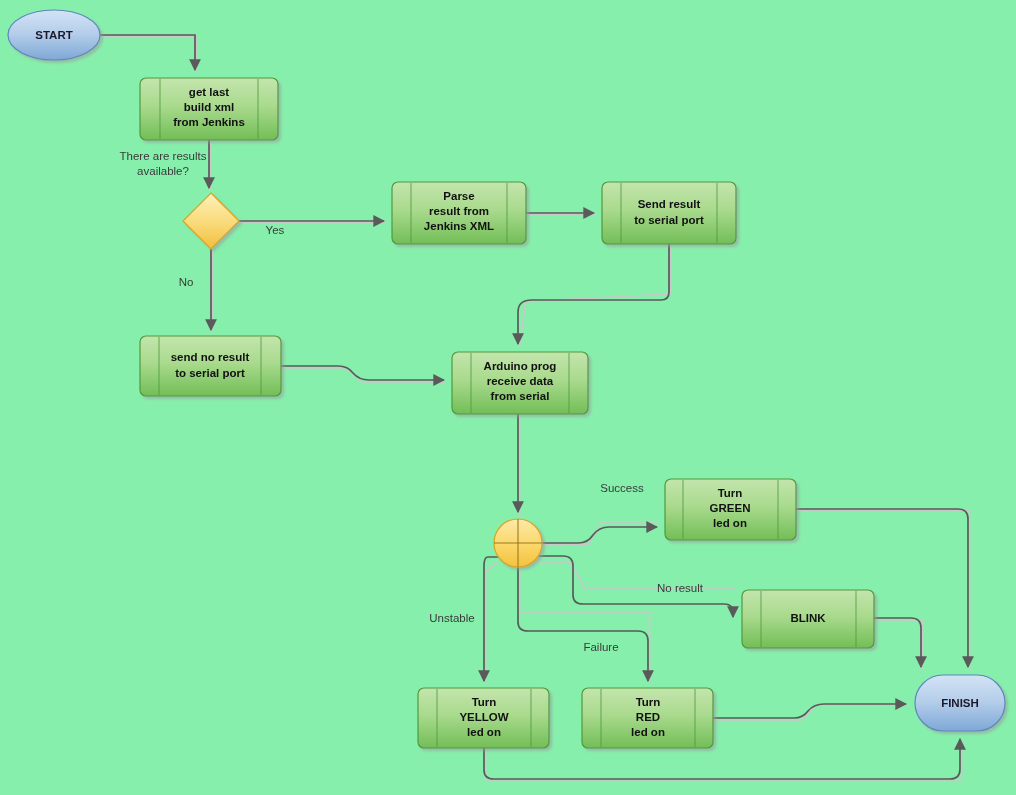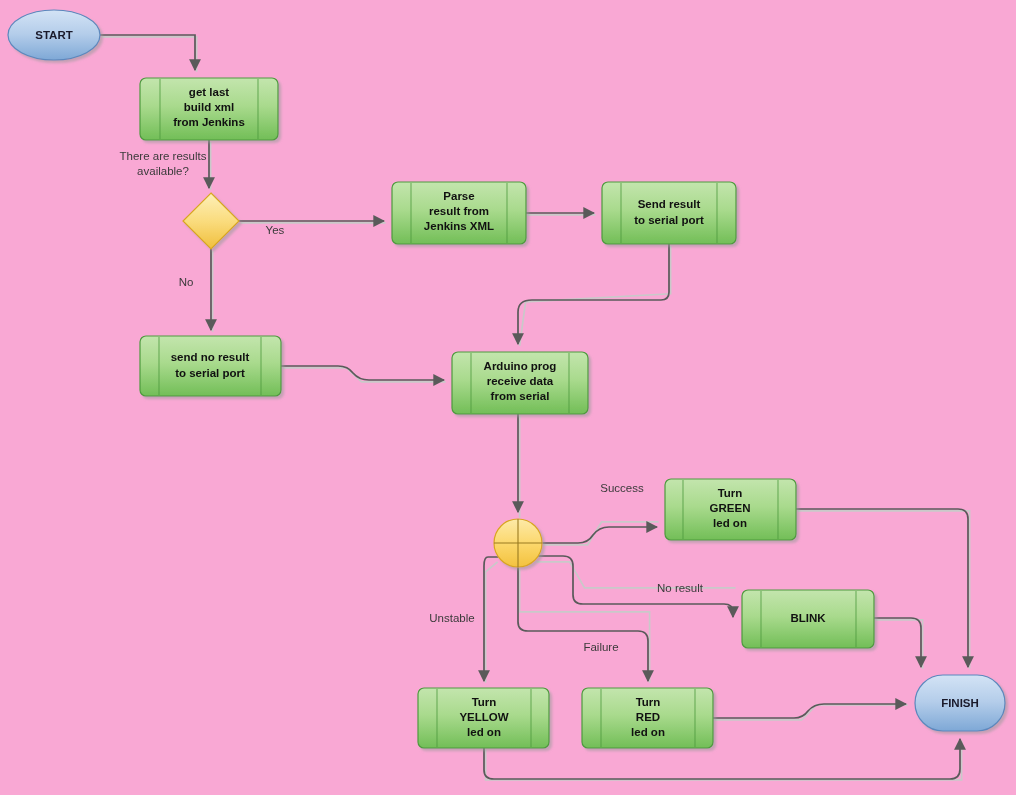--- a/index.html
+++ b/index.html
@@ -7,21 +7,21 @@
     padding: 0;
     background: #ffffff;
   }
   body {
     font-family: "Liberation Sans", sans-serif;
   }
   #canvas {
     position: relative;
     width: 1016px;
     height: 795px;
-    background: #f9a8d4;
+    background: #86efac;
     overflow: hidden;
   }
   svg.flow {
     position: absolute;
     top: 0; left: 0;
     width: 1016px;
     height: 795px;
   }
   .node-label {
     font-family: "Liberation Sans", sans-serif;

